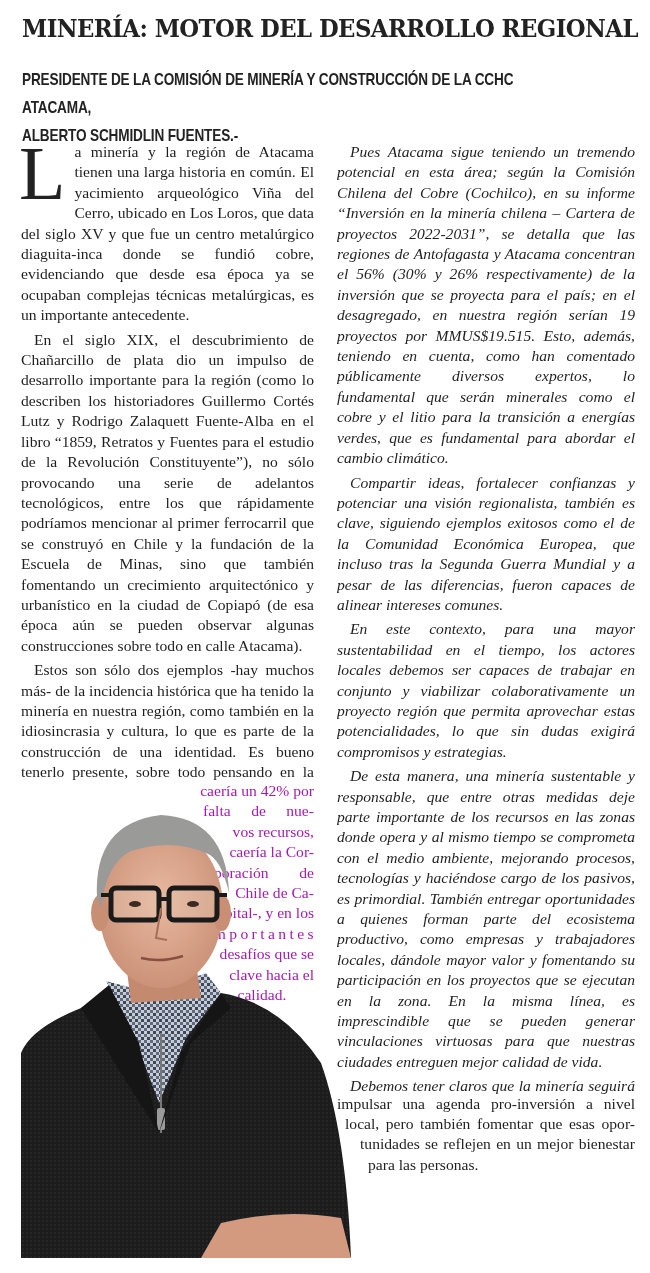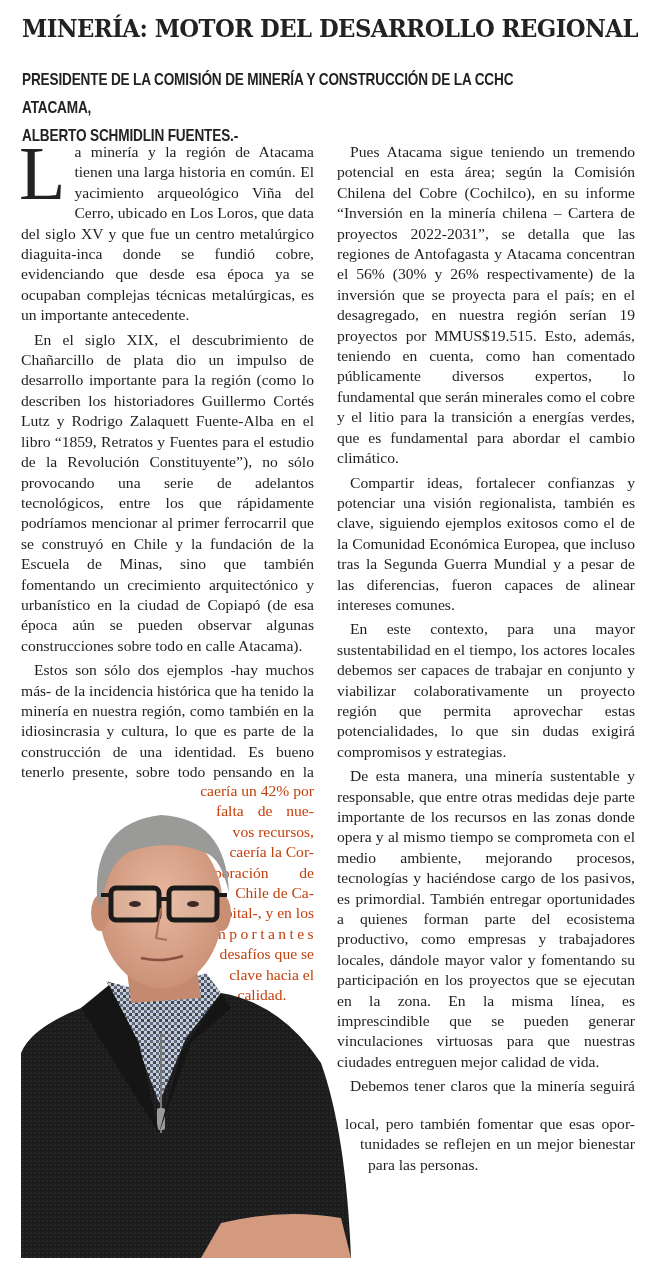--- a/index.html
+++ b/index.html
@@ -29,21 +29,21 @@
     float: left; font-family: "Liberation Serif", serif;
     font-size: 76px; line-height: 58px; height: 62px;
     margin: 2px 9px 0 -2px; color: #222;
   }
   .photo-wrap {
     position: absolute; left: 21px; top: 803px; width: 337px; height: 455px;
   }
   .wrap-text {
     position: absolute; left: 200px; top: 781px; width: 114px;
     font-family: "Liberation Serif", serif; font-size: 15.6px; line-height: 20.4px;
-    text-align: right; color: #c2410c;
+    text-align: right; color: #a21caf;
   }
   .wrap-text span { display: block; }
   .right-tail {
     position: absolute; font-family: "Liberation Serif", serif;
     font-size: 15.6px; line-height: 20.4px; color: #1f1f1f; text-align: justify;
   }
   .right-tail span { display: block; position: absolute; white-space: nowrap; }
 </style>
 </head>
 <body>
@@ -55,21 +55,21 @@
 </div>
 
 <div class="col col-left" style="height: 639px; overflow: hidden;">
   <p class="first"><span class="dropcap">L</span><span>a minería y la región de Atacama tienen una larga historia en común. El yacimiento arqueológico Viña del Cerro, ubicado en Los Loros, que data del siglo XV y que fue un centro metalúrgico diaguita-inca donde se fundió cobre, evidenciando que desde esa época ya se ocupaban complejas técnicas metalúrgicas, es un importante antecedente.</span></p>
   <p>En el siglo XIX, el descubrimiento de Chañarcillo de plata dio un impulso de desarrollo importante para la región (como lo describen los historiadores Guillermo Cortés Lutz y Rodrigo Zalaquett Fuente-Alba en el libro “1859, Retratos y Fuentes para el estudio de la Revolución Constituyente”), no sólo provocando una serie de adelantos tecnológicos, entre los que rápidamente podríamos mencionar al primer ferrocarril que se construyó en Chile y la fundación de la Escuela de Minas, sino que también fomentando un crecimiento arquitectónico y urbanístico en la ciudad de Copiapó (de esa época aún se pueden observar algunas construcciones sobre todo en calle Atacama).</p>
   <p>Estos son sólo dos ejemplos -hay muchos más- de la incidencia histórica que ha tenido la minería en nuestra región, como también en la idiosincrasia y cultura, lo que es parte de la construcción de una identidad. Es bueno tenerlo presente, sobre todo pensando en la coyuntura actual, marcada por un momento económico complejo -la inversión minera</p>
 </div>
 
 <div class="wrap-text">
   <span style="text-align:right">caería un 42% por</span>
-  <span style="text-align:justify;text-align-last:justify;margin-left:16px">falta de nue-</span>
+  <span style="text-align:justify;text-align-last:justify;margin-left:3px">falta de nue-</span>
   <span>vos recursos,</span>
   <span>caería la Cor-</span>
   <span style="text-align:justify;text-align-last:justify;margin-left:14px">poración de</span>
   <span>Chile de Ca-</span>
   <span>pital-, y en los</span>
   <span style="letter-spacing:3.4px;margin-right:-3px">importantes</span>
   <span>desafíos que se</span>
   <span>clave hacia el</span>
   <span style="text-align:center;padding-left:10px">calidad.</span>
 </div>
@@ -120,25 +120,26 @@
     <ellipse cx="114" cy="101" rx="6" ry="3" fill="#3a2a22"></ellipse>
     <ellipse cx="172" cy="101" rx="6" ry="3" fill="#3a2a22"></ellipse>
 
     <path d="M140 105 L135 135 L146 137" fill="none" stroke="#a86f58" stroke-width="2"></path>
     <path d="M120 155 Q140 160 162 153" fill="none" stroke="#8a4f40" stroke-width="2.5"></path>
 
     <path d="M200 420 Q260 405 320 415 L330 455 L180 455 Z" fill="#d39a80"></path>
   </svg>
 </div>
 
-<div class="col col-right" style="height: 952px; overflow: hidden;">
+<div class="col col-right" style="height: 952px; overflow: hidden; font-style: italic;">
   <p>Pues Atacama sigue teniendo un tremendo potencial en esta área; según la Comisión Chilena del Cobre (Cochilco), en su informe “Inversión en la minería chilena – Cartera de proyectos 2022-2031”, se detalla que las regiones de Antofagasta y Atacama concentran el 56% (30% y 26% respectivamente) de la inversión que se proyecta para el país; en el desagregado, en nuestra región serían 19 proyectos por MMUS$19.515. Esto, además, teniendo en cuenta, como han comentado públicamente diversos expertos, lo fundamental que serán minerales como el cobre y el litio para la transición a energías verdes, que es fundamental para abordar el cambio climático.</p>
   <p>Compartir ideas, fortalecer confianzas y potenciar una visión regionalista, también es clave, siguiendo ejemplos exitosos como el de la Comunidad Económica Europea, que incluso tras la Segunda Guerra Mundial y a pesar de las diferencias, fueron capaces de alinear intereses comunes.</p>
   <p>En este contexto, para una mayor sustentabilidad en el tiempo, los actores locales debemos ser capaces de trabajar en conjunto y viabilizar colaborativamente un proyecto región que permita aprovechar estas potencialidades, lo que sin dudas exigirá compromisos y estrategias.</p>
   <p>De esta manera, una minería sustentable y responsable, que entre otras medidas deje parte importante de los recursos en las zonas donde opera y al mismo tiempo se comprometa con el medio ambiente, mejorando procesos, tecnologías y haciéndose cargo de los pasivos, es primordial. También entregar oportunidades a quienes forman parte del ecosistema productivo, como empresas y trabajadores locales, dándole mayor valor y fomentando su participación en los proyectos que se ejecutan en la zona. En la misma línea, es imprescindible que se pueden generar vinculaciones virtuosas para que nuestras ciudades entreguen mejor calidad de vida.</p>
   <p>Debemos tener claros que la minería seguirá siendo un motor del desarrollo regional, como lo ha sido históricamente, por lo que debemos</p>
 </div>
 
 <div class="right-tail" style="left:0;top:0;width:650px;height:1273px;pointer-events:none;">
+  <span style="left:337px;top:1094px;width:298px;text-align:justify;text-align-last:justify;">impulsar una agenda pro-inversión a nivel</span>
   <span style="left:345px;top:1114px;width:290px;text-align:justify;text-align-last:justify;">local, pero también fomentar que esas opor-</span>
   <span style="left:360px;top:1134px;width:275px;text-align:justify;text-align-last:justify;">tunidades se reflejen en un mejor bienestar</span>
   <span style="left:368px;top:1155px;">para las personas.</span>
 </div>
 
 </body></html>

